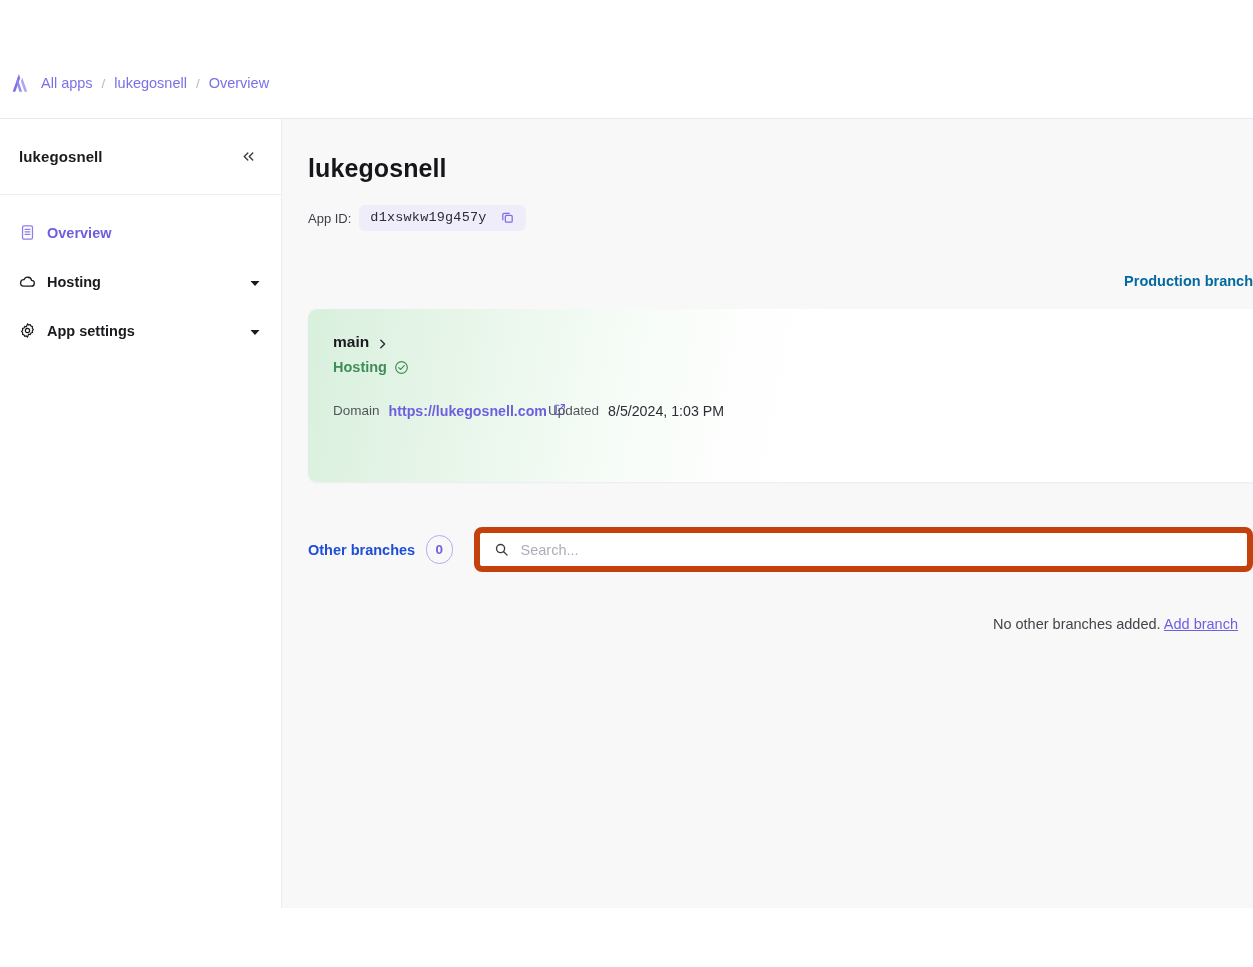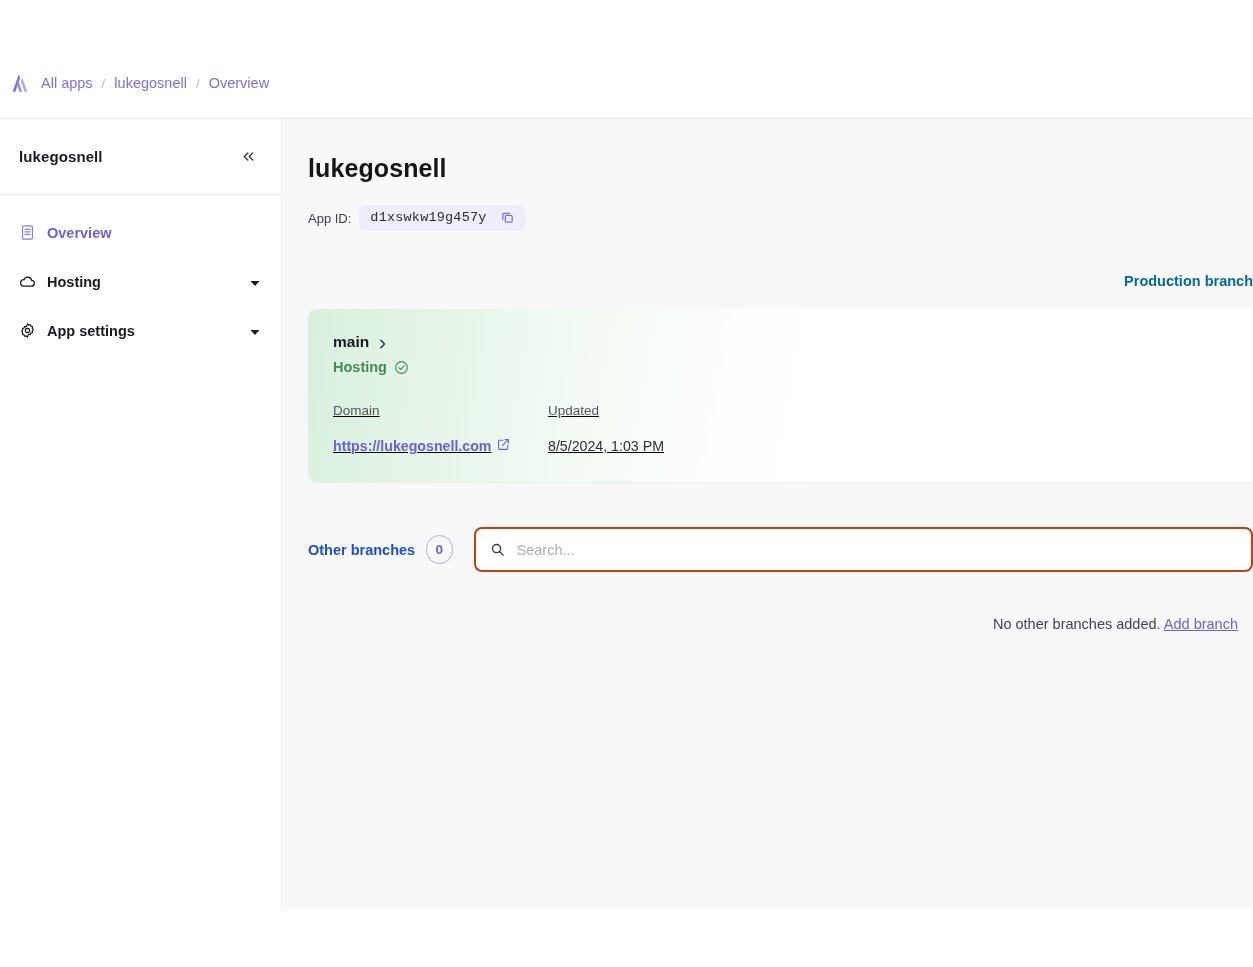--- a/index.html
+++ b/index.html
@@ -87,41 +87,41 @@
   }
   .branch-name { display:flex; align-items:center; gap: 8px; font-size: 15.5px; font-weight: 700; color:#1b1b1f; cursor:pointer;}
   .branch-name .chev { width: 11px; height: 12px; color:#2b2b31; }
   .deployed {
     margin-top: 8px; display:flex; align-items:center; gap: 7px;
     font-size: 14.5px; font-weight: 700; color: #3f8d57;
   }
   .deployed .ok { width: 15px; height: 15px; display:block; }
 
   .meta-row { margin-top: 28px; display: flex; }
-  .meta-col { display: flex; flex-direction: column; gap: 20px; text-decoration: underline; }
+  .meta-col { display: flex; flex-direction: row; gap: 9px; }
   .meta-col.c1 { width: 215px; }
   .meta-col.c2 { width: 167px; }
   .meta-col.c3 { width: 291px; }
   .meta-col.c4 { width: 200px; }
   .meta-h { font-size: 13.5px; color: #54545d; }
   .meta-v { font-size: 14.2px; font-weight: 700; color: #6d5fe0; display: inline-flex; align-items:flex-start; gap:6px; cursor:pointer; white-space:nowrap;}
   .meta-v.plain { color: #2e2e35; font-weight: 400; cursor: default; }
   .ext-ic { width: 13px; height: 13px; flex:none; }
 
   
   .other-row { margin-top: 45px; display: flex; align-items: center; }
   .other-label { font-size: 14.5px; font-weight: 700; color: #1d4ed8; white-space: nowrap; }
   .count-pill {
     margin-left: 11px; width: 29px; height: 29px; border-radius: 999px;
     border: 1px solid #b5a9f0; color: #6d5fe0; font-size: 13.5px; font-weight: 700;
     display: flex; align-items: center; justify-content: center;
   }
   .search-box {
     margin-left: 21px; width: 860px; height: 45px;
-    background: #ffffff; border: 2px solid #c2410c; border-radius: 8px;
+    background: #ffffff; border: 6px solid #c2410c; border-radius: 8px;
     display: flex; align-items: center; padding: 0 14px; gap: 12px;
   }
   .search-ic { width: 15px; height: 15px; color: #3b3b42; flex:none; }
   .search-inp {
     border: 0; outline: none; background: transparent; flex: 1;
     font-family: "Liberation Sans", sans-serif; font-size: 14.5px; color: #2b2b31;
   }
   .search-inp::placeholder { color: #adadb8; }
 
   .empty-row {

